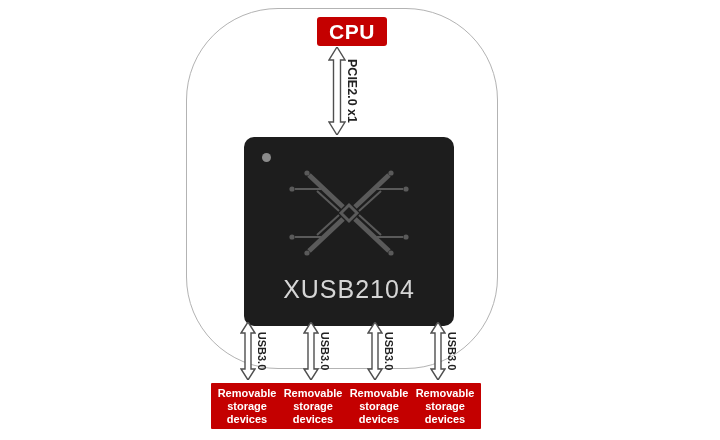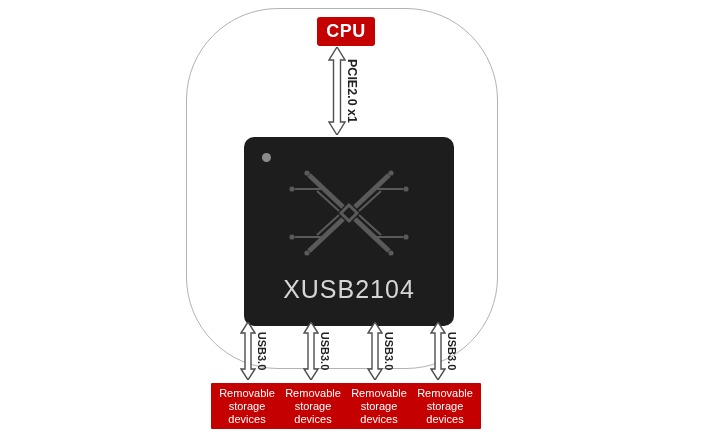--- a/index.html
+++ b/index.html
@@ -15,26 +15,26 @@
     left: 186px; top: 8px;
     width: 312px; height: 361px;
     border: 1.5px solid var(--frame_border, #b3b3b3);
     border-radius: 92px;
     box-sizing: border-box;
     background: #ffffff;
   }
   .cpu-box {
     position: absolute;
     left: 317px; top: 17px;
-    width: 58px; height: 29px;
+    width: 70px; height: 29px;
     background: var(--accent_red, #c40000);
     border-radius: 3px;
     color: #ffffff;
     font-weight: bold;
-    font-size: 18px;
+    font-size: 21px;
     display: flex; align-items: center; justify-content: center;
     letter-spacing: .5px;
     z-index: 3;
   }
   .arrow { position: absolute; z-index: 2; }
   .arrow polygon {
     fill: #ffffff;
     stroke: var(--arrow_stroke, #4f4f4f);
     stroke-width: 1.4;
   }
@@ -81,21 +81,21 @@
     color: var(--chip_text, #d6d6d6);
     font-size: 25px;
     letter-spacing: 1px;
   }
   .device-box {
     position: absolute;
     top: 383px;
     width: 72px; height: 46px;
     background: var(--accent_red, #c40000);
     color: #ffffff;
-    font-weight: normal;
+    font-weight: bold;
     font-size: 11px;
     line-height: 13px;
     text-align: center;
     display: flex; align-items: center; justify-content: center;
     box-sizing: border-box;
     padding: 1px;
     border-radius: 1px;
   }
   .dev1 { left: 211px; }
   .dev2 { left: 277px; }

